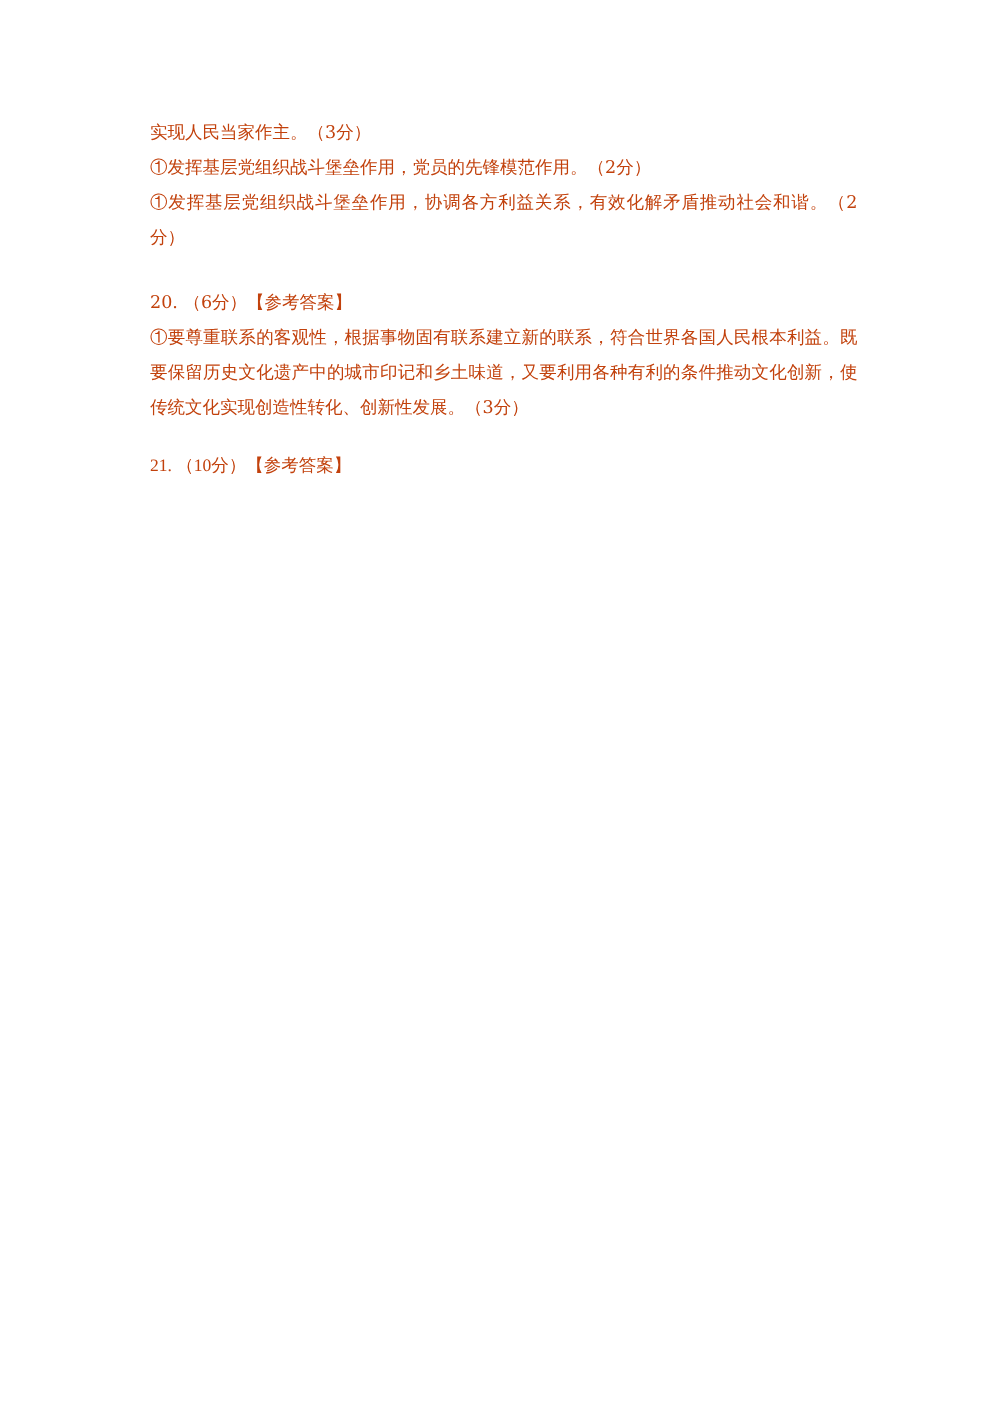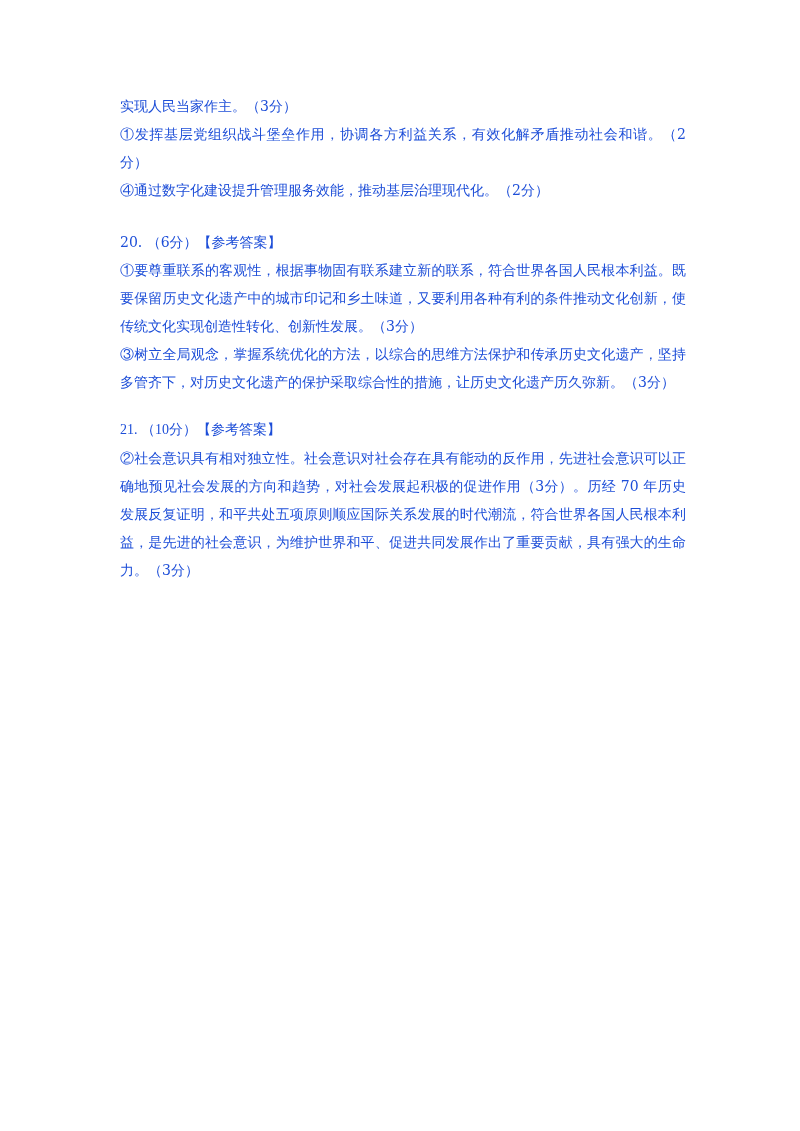--- a/index.html
+++ b/index.html
@@ -15,21 +15,21 @@
     overflow: hidden;
   }
   .content {
     position: absolute;
     left: 120px;
     top: 92px;
     width: 566px;
     font-family: "DejaVu Serif", "Liberation Serif", serif;
     font-size: 14px;
     line-height: 28px;
-    color: #1d4ed8;
+    color: #c2410c;
   }
   .content p {
     margin: 0;
     padding: 0;
     text-align: justify;
     text-justify: inter-character;
   }
   .content p.single {
     text-align: left;
   }
@@ -42,24 +42,22 @@
   }
 </style>
 </head>
 <body>
 
 <div class="page">
   <div class="content">
 
     <p class="single">实现人民当家作主。（3分）</p>
 
+    <p class="single">①发挥基层党组织战斗堡垒作用，党员的先锋模范作用。（2分）</p>
     <p>①发挥基层党组织战斗堡垒作用，协调各方利益关系，有效化解矛盾推动社会和谐。（2分）</p>
-    <p class="single">④通过数字化建设提升管理服务效能，推动基层治理现代化。（2分）</p>
 
     <p class="single section-gap-20">20. （6分）【参考答案】</p>
     <p>①要尊重联系的客观性，根据事物固有联系建立新的联系，符合世界各国人民根本利益。既要保留历史文化遗产中的城市印记和乡土味道，又要利用各种有利的条件推动文化创新，使传统文化实现创造性转化、创新性发展。（3分）</p>
-    <p>③树立全局观念，掌握系统优化的方法，以综合的思维方法保护和传承历史文化遗产，坚持多管齐下，对历史文化遗产的保护采取综合性的措施，让历史文化遗产历久弥新。（3分）</p>
 
     <p class="single section-gap-21">21. （10分）【参考答案】</p>
-    <p>②社会意识具有相对独立性。社会意识对社会存在具有能动的反作用，先进社会意识可以正确地预见社会发展的方向和趋势，对社会发展起积极的促进作用（3分）。历经 70 年历史发展反复证明，和平共处五项原则顺应国际关系发展的时代潮流，符合世界各国人民根本利益，是先进的社会意识，为维护世界和平、促进共同发展作出了重要贡献，具有强大的生命力。（3分）</p>
 
   </div>
 </div>
 
 </body></html>

